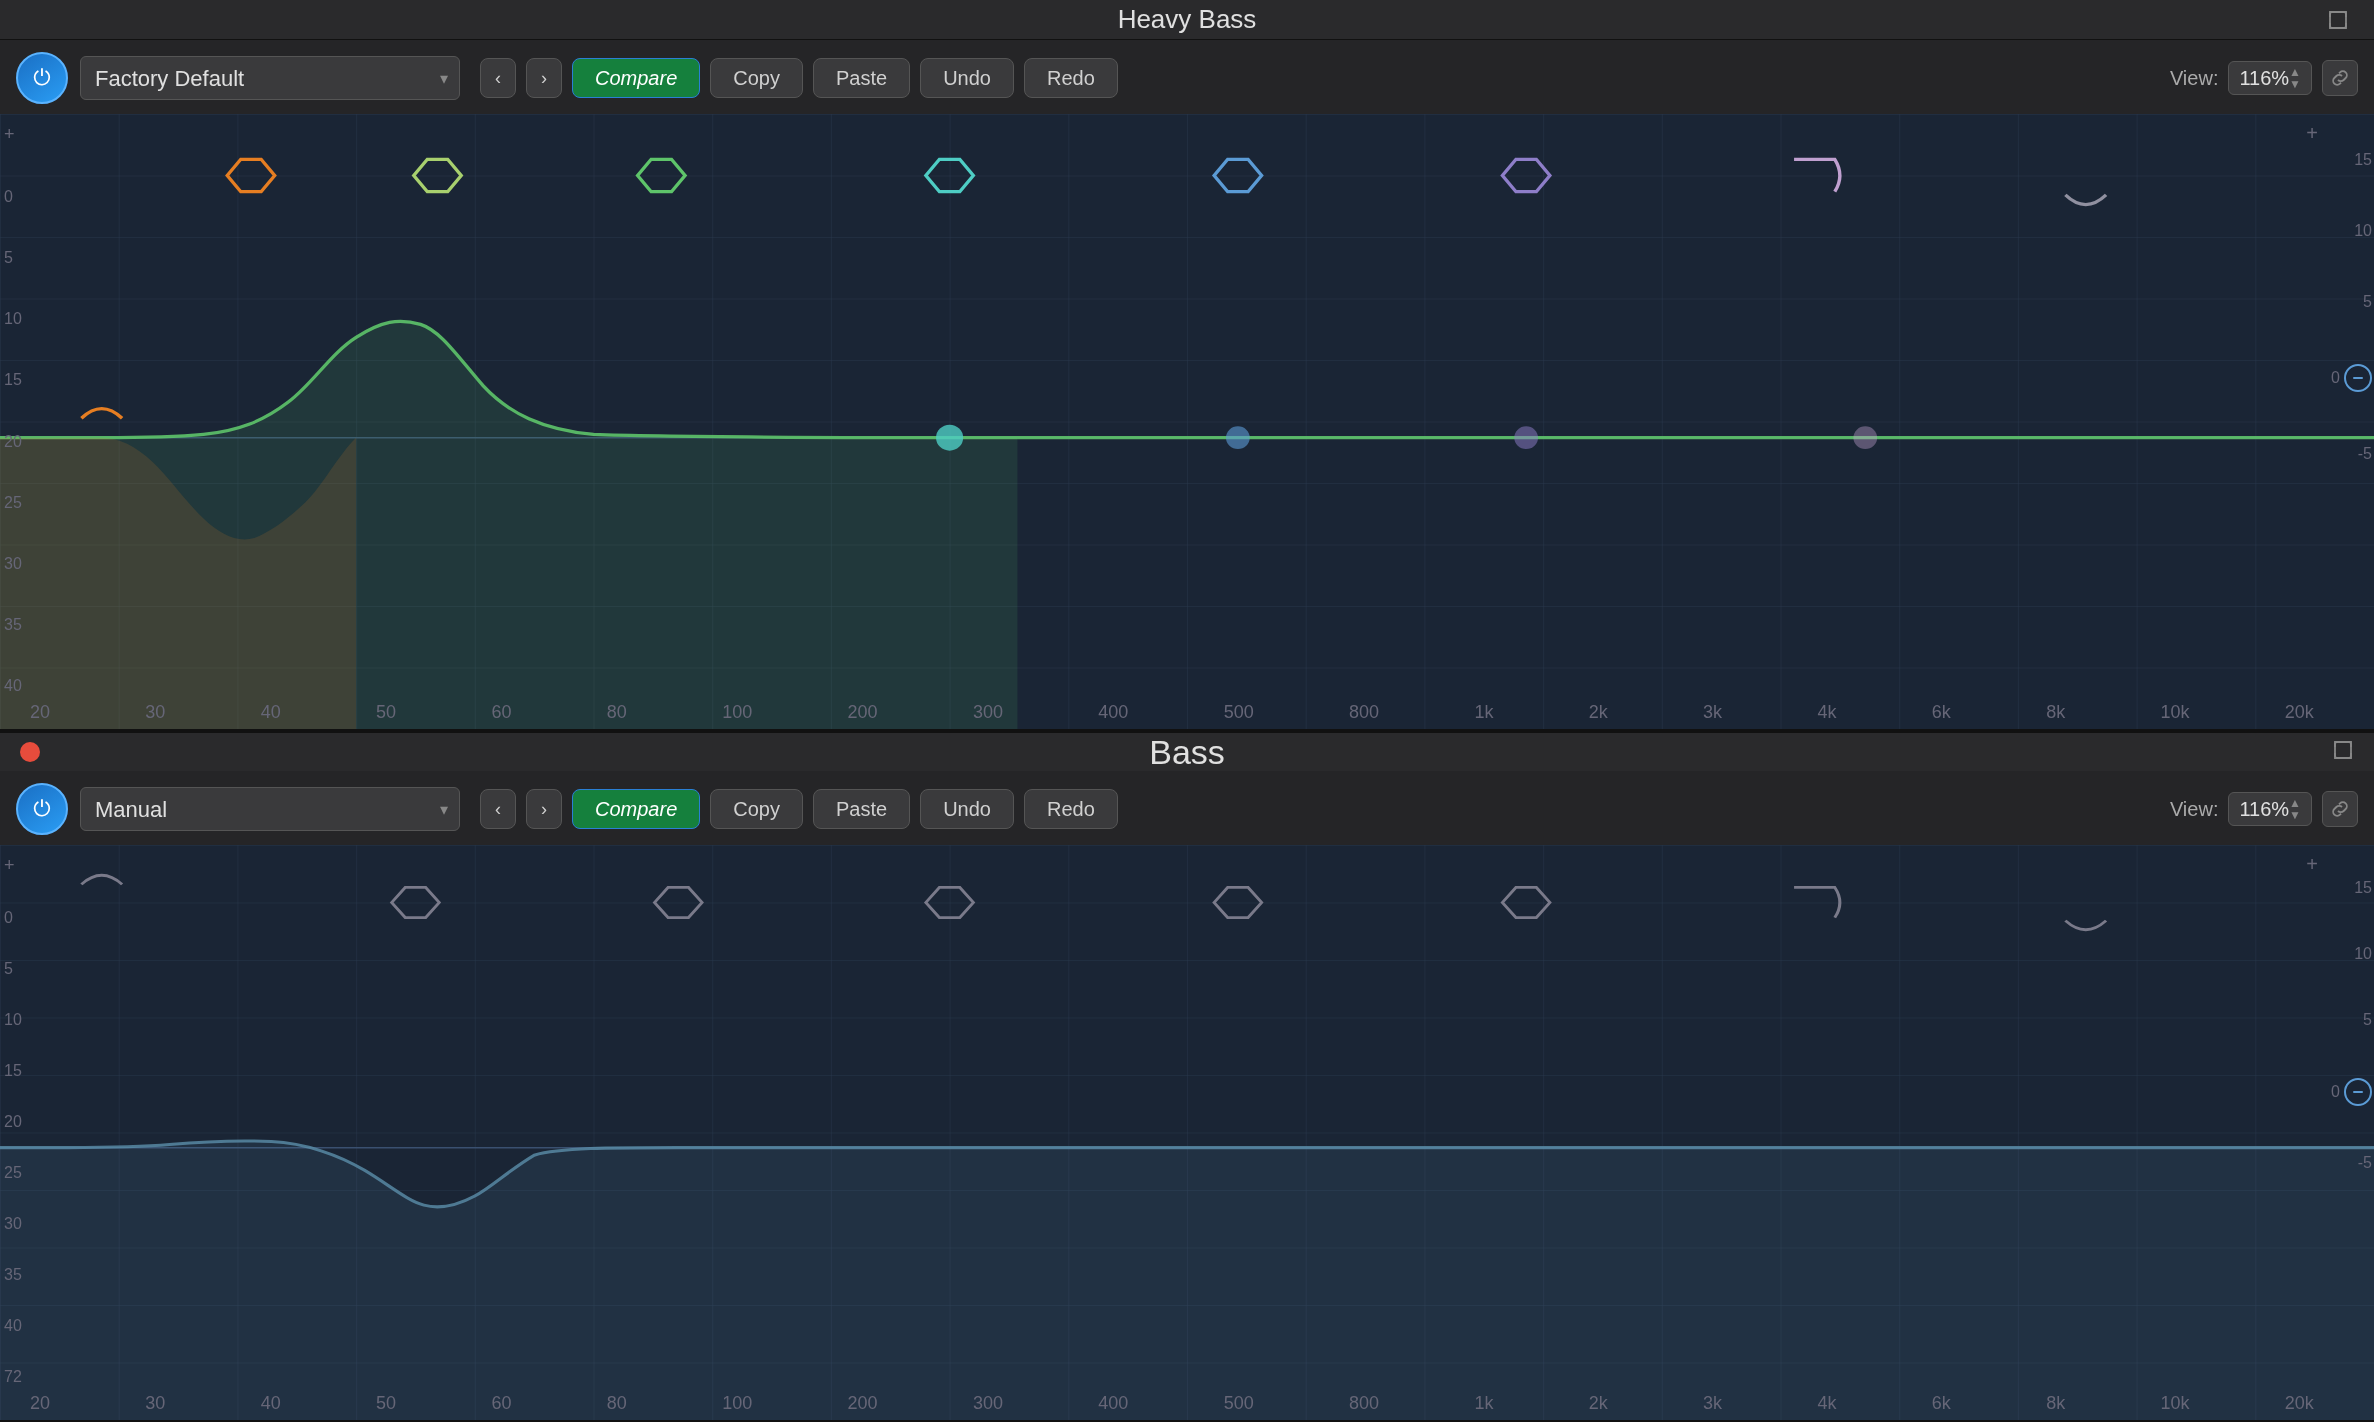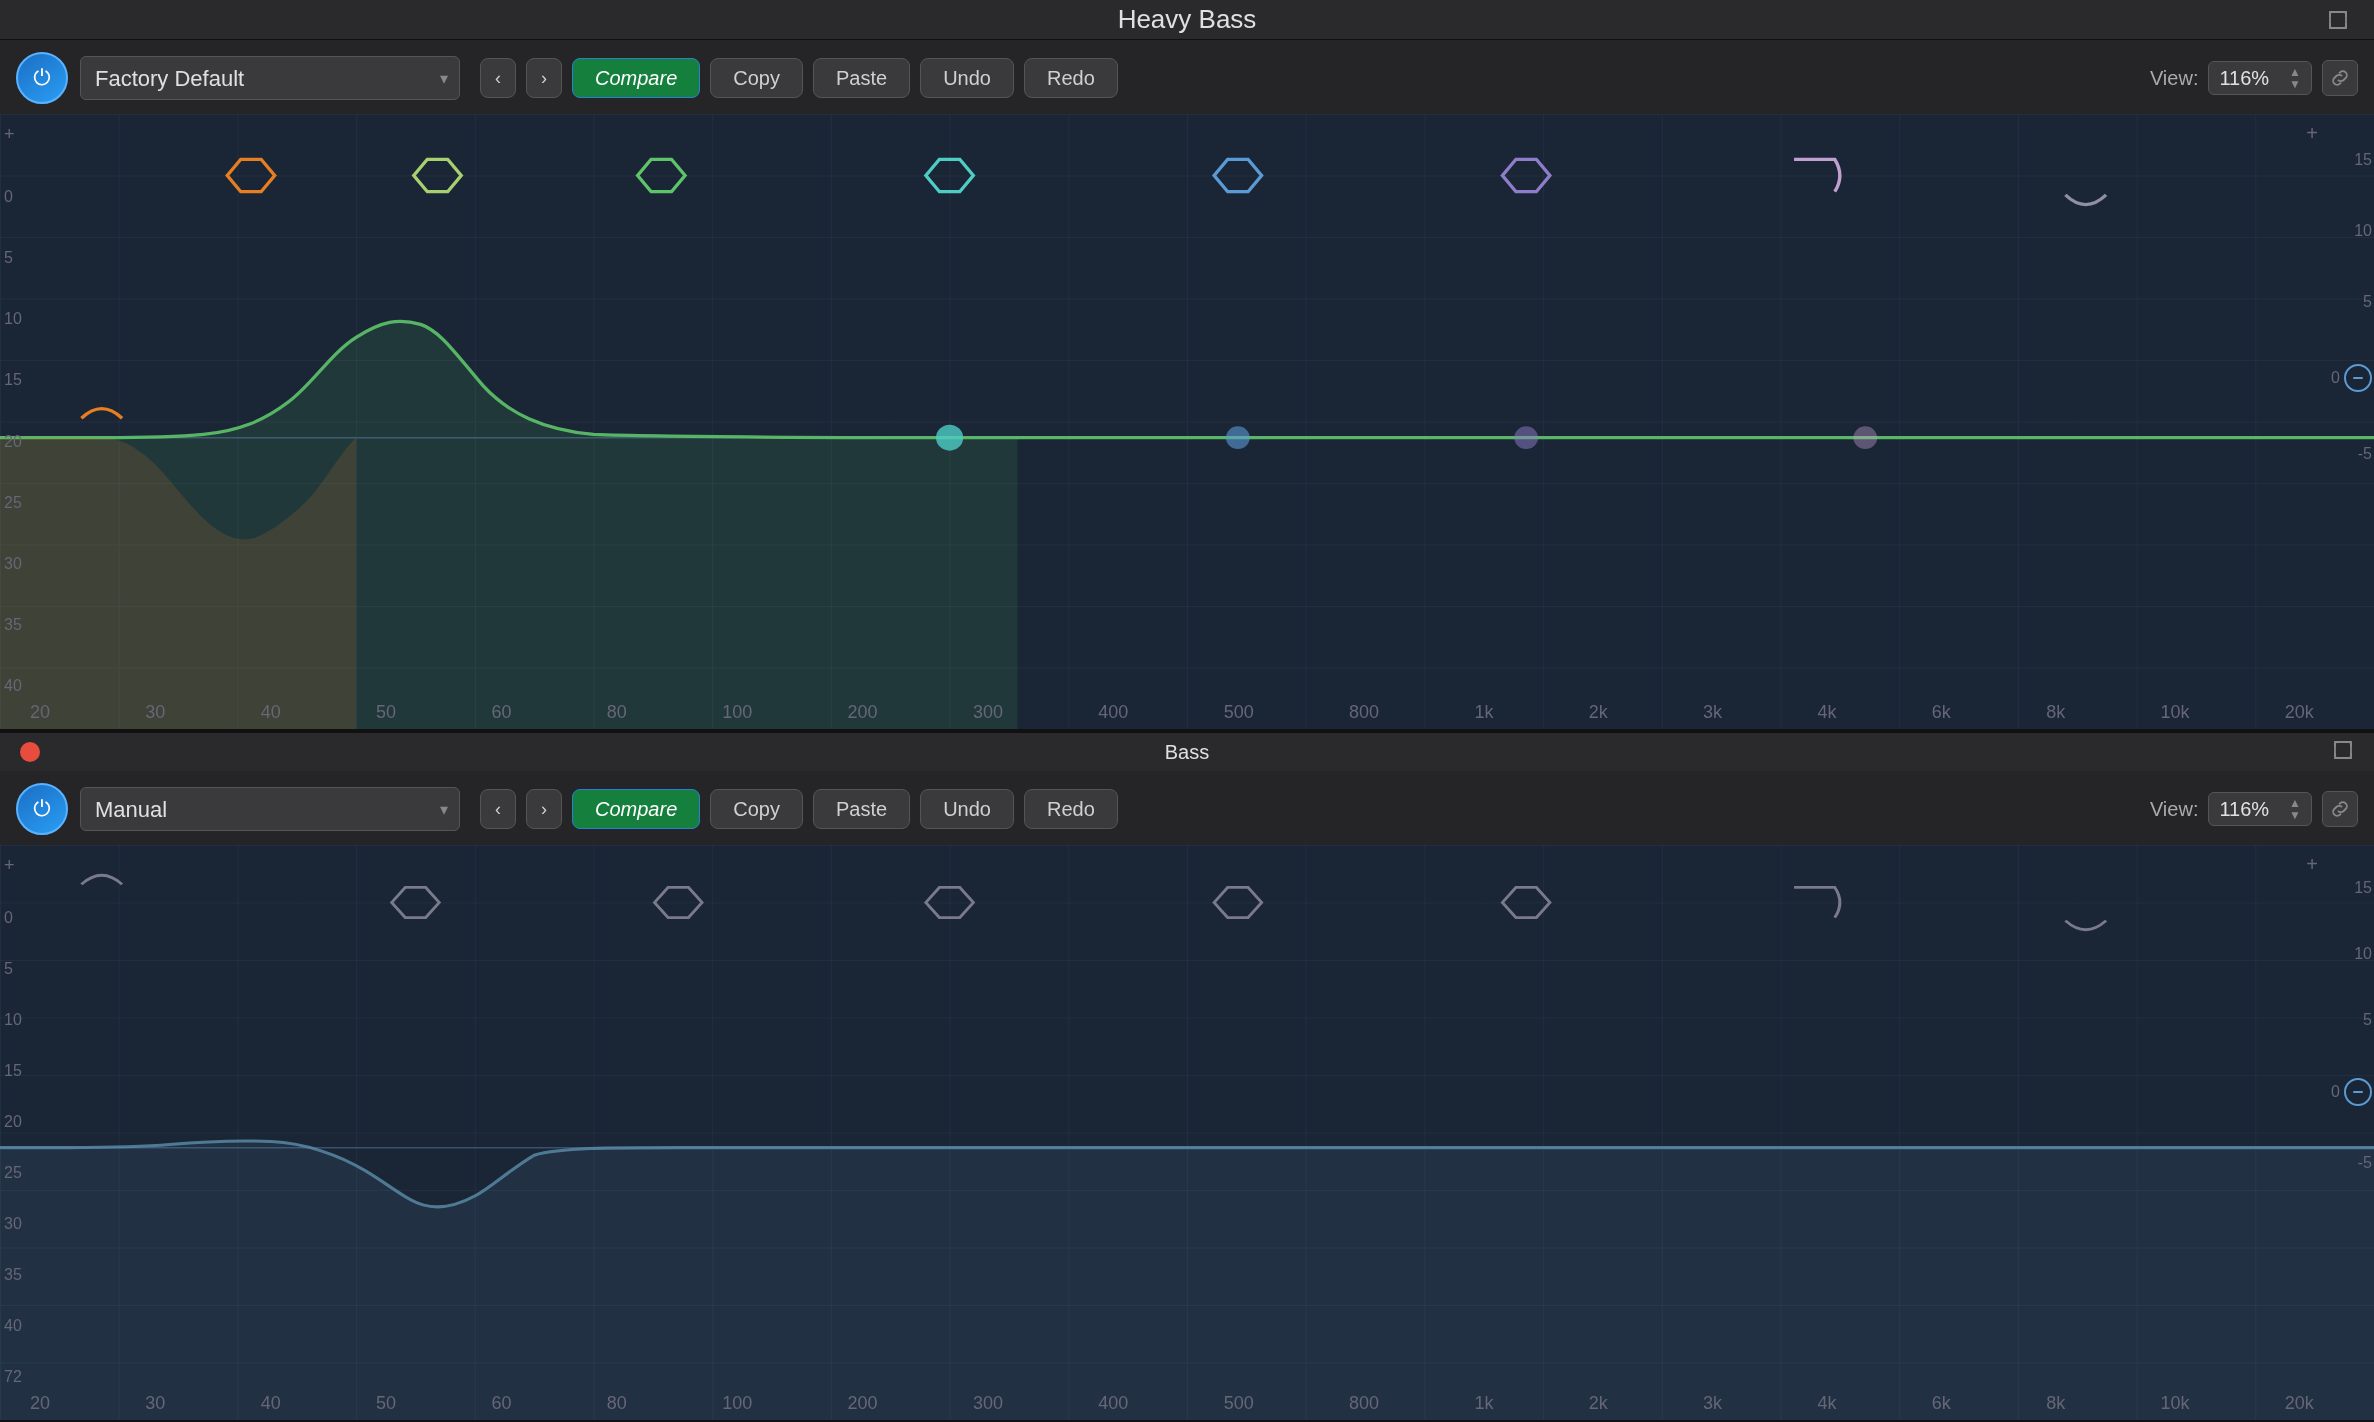--- a/index.html
+++ b/index.html
@@ -182,21 +182,21 @@
       height: 40px;
       background: #2a2a2c;
       display: flex;
       align-items: center;
       justify-content: center;
       position: relative;
       border-top: 2px solid #111;
     }
 
     .panel-title-bar-title {
-      font-size: 20px;
+      font-size: 34px;
       color: #e0e0e0;
       font-weight: 500;
     }
 
     .red-dot {
       position: absolute;
       left: 20px;
       width: 20px;
       height: 20px;
       border-radius: 50%;
@@ -207,21 +207,21 @@
     svg.eq-svg {
       position: absolute;
       top: 0; left: 0;
       width: 100%;
       height: 100%;
     }
 
     .view-wrapper {
       display: flex;
       align-items: center;
-      gap: 20px;
+      gap: 0;
       background: #3a3a3c;
       border: 1px solid #555;
       border-radius: 6px;
       padding: 4px 10px;
       font-size: 20px;
       color: #e0e0e0;
     }
 
     .stepper-arrows {
       display: flex;

